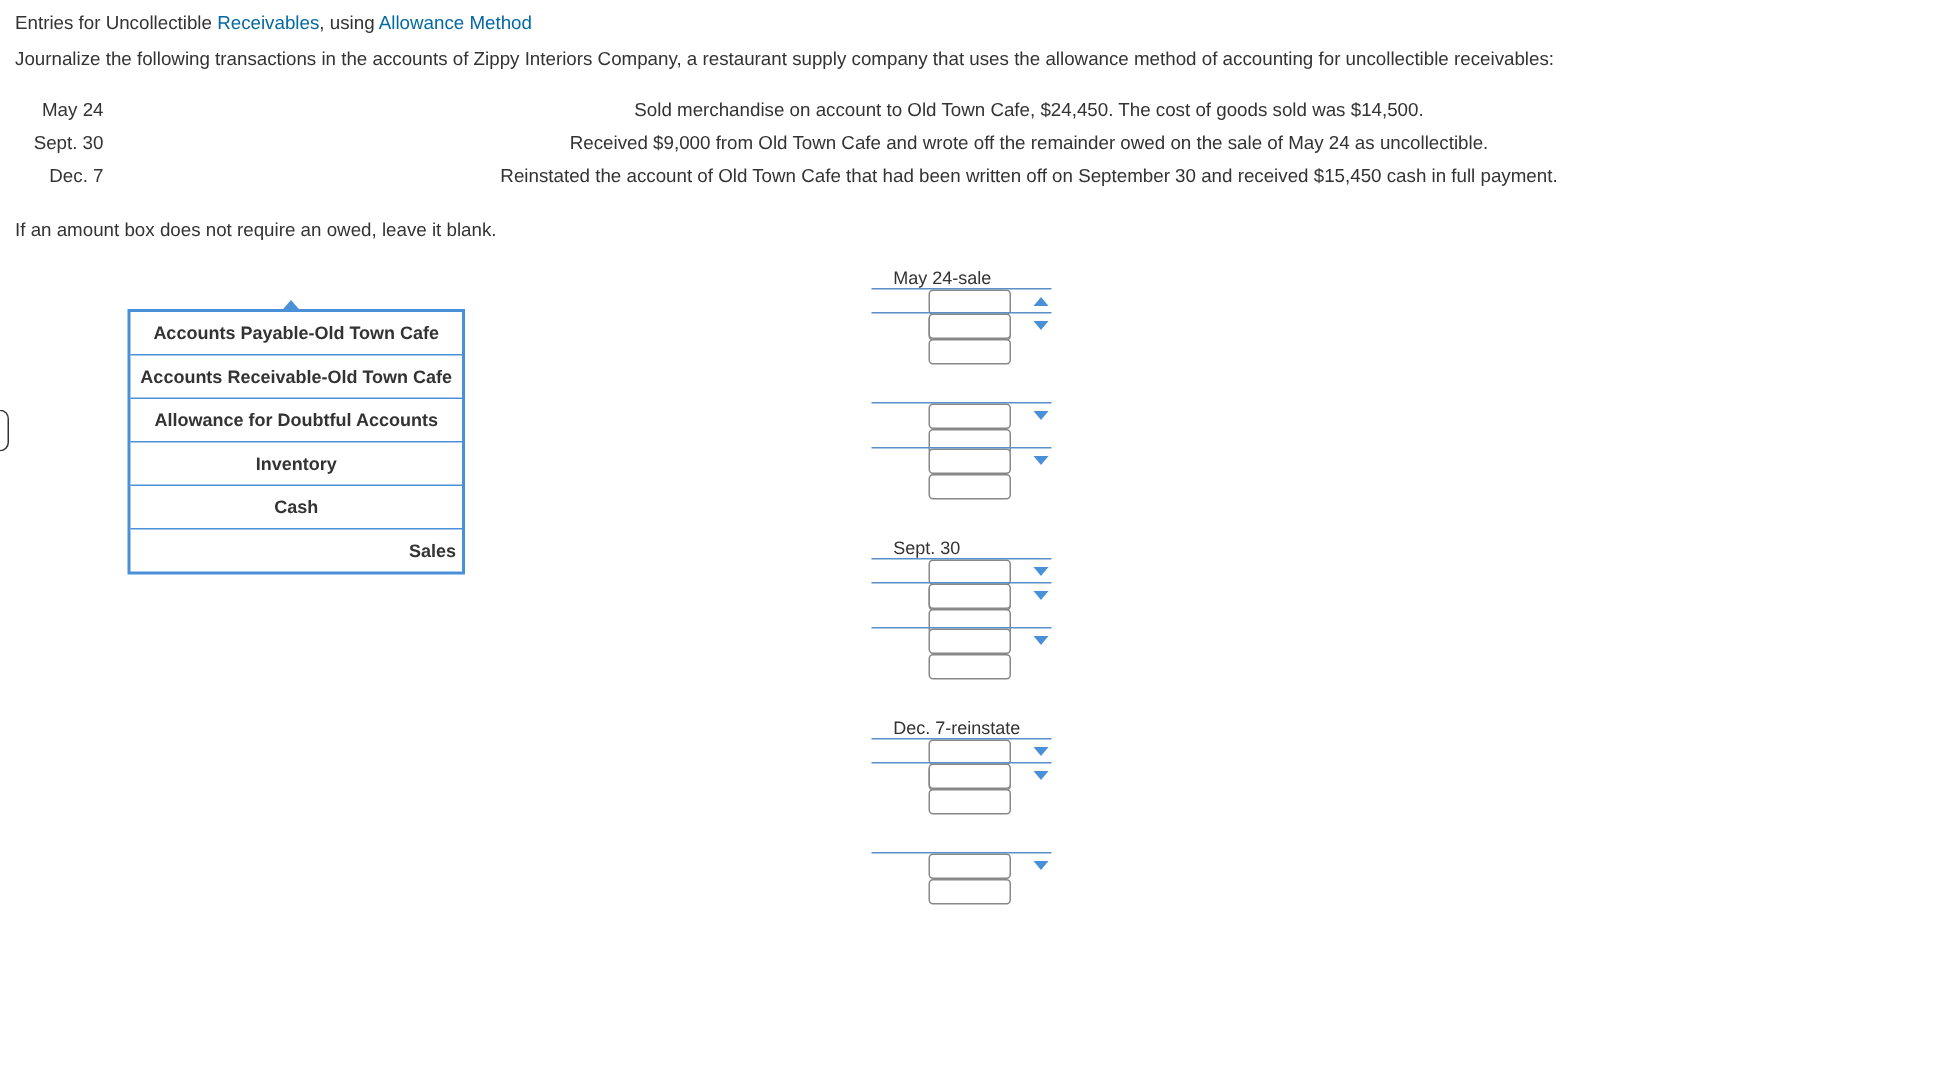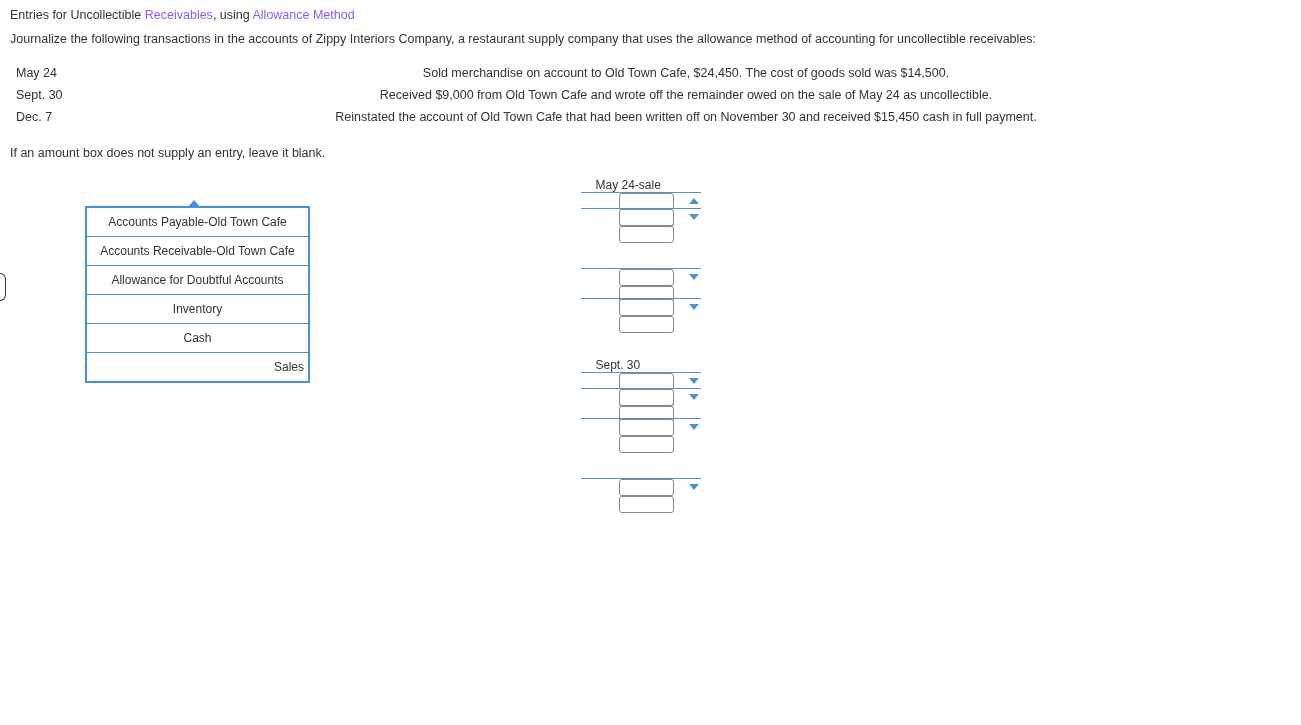--- a/index.html
+++ b/index.html
@@ -4,25 +4,25 @@
   <style>
     * { box-sizing: border-box; margin: 0; padding: 0; }
     body {
       font-family: Verdana, Arial, sans-serif;
       font-size: 12.5px;
       color: #333;
       padding: 8px 10px;
       background: #fff;
     }
     .title { margin-bottom: 10px; }
-    .title .link { color: #8b5cf6; }
+    .title .link { color: #0369a1; }
     .intro { margin-bottom: 20px; }
     .transactions { margin: 0 0 22px 6px; }
     .trow { display: flex; margin-bottom: 8px; }
-    .tdate { width: 65px; padding-right: 12px; }
+    .tdate { width: 65px; text-align: right; padding-right: 12px; }
     .tdesc { flex: 1; text-align: center; }
     .note { margin-bottom: 18px; }
 
     .journal { position: relative; }
     .entry-group { margin-bottom: 30px; }
     .jline { display: flex; align-items: center; height: 30px; flex-direction: column; }
     .jlabel { width: 110px; font-size: 12px; }
     .acct-select {
       width: 120px; height: 20px;
       border: none; border-bottom: 1px solid #5b8fc7;
@@ -51,20 +51,21 @@
       left: 75px; top: 28px;
       width: 225px;
       border: 2px solid #4a90d9;
       background: #fff;
       z-index: 10;
     }
     .dropdown .opt {
       padding: 7px 4px; text-align: center;
       border-bottom: 1px solid #4a90d9; font-size: 12px;
       cursor: pointer;
+      font-weight: bold;
     }
     .dropdown .opt:last-child { border-bottom: none; text-align: right; }
     .dropdown::before {
       content: ""; position: absolute; top: -8px; left: 100px;
       width: 0; height: 0; border-left: 7px solid transparent;
       border-right: 7px solid transparent; border-bottom: 8px solid #4a90d9;
     }
 
     .partial-marker {
       position: absolute; left: -10px; top: 95px;
@@ -87,25 +88,25 @@
   <div class="trow">
     <div class="tdate">May 24</div>
     <div class="tdesc">Sold merchandise on account to Old Town Cafe, $24,450. The cost of goods sold was $14,500.</div>
   </div>
   <div class="trow">
     <div class="tdate">Sept. 30</div>
     <div class="tdesc">Received $9,000 from Old Town Cafe and wrote off the remainder owed on the sale of May 24 as uncollectible.</div>
   </div>
   <div class="trow">
     <div class="tdate">Dec. 7</div>
-    <div class="tdesc">Reinstated the account of Old Town Cafe that had been written off on November 30 and received $15,450 cash in full payment.</div>
+    <div class="tdesc">Reinstated the account of Old Town Cafe that had been written off on September 30 and received $15,450 cash in full payment.</div>
   </div>
 </div>
 
-<div class="note">If an amount box does not supply an entry, leave it blank.</div>
+<div class="note">If an amount box does not require an owed, leave it blank.</div>
 
 <div class="journal">
   <div class="partial-marker"></div>
 
   <div class="entry-group" style="position:relative;">
     <div class="jline">
       <div class="jlabel">May 24-sale</div>
       <div class="acct-select">
           <span class="tri-up"></span>
         </div>
@@ -169,20 +170,38 @@
     <div class="jline">
       <div class="jlabel"></div>
       <div class="acct-select indent">
           <span class="tri-down"></span>
         </div>
       <input class="amt" style="">
       <input class="amt" style="">
     </div>
   </div>
 
+  <div class="entry-group">
+    <div class="jline">
+      <div class="jlabel">Dec. 7-reinstate</div>
+      <div class="acct-select">
+          <span class="tri-down"></span>
+        </div>
+      <input class="amt" style="">
+      <input class="amt" style="">
+    </div>
+    <div class="jline">
+      <div class="jlabel"></div>
+      <div class="acct-select indent">
+          <span class="tri-down"></span>
+        </div>
+      <input class="amt" style="">
+      <input class="amt" style="">
+    </div>
+  </div>
 
   <div class="entry-group">
     <div class="jline">
       <div class="jlabel"></div>
       <div class="acct-select indent">
           <span class="tri-down"></span>
         </div>
       <input class="amt" style="">
       <input class="amt" style="">
     </div>

